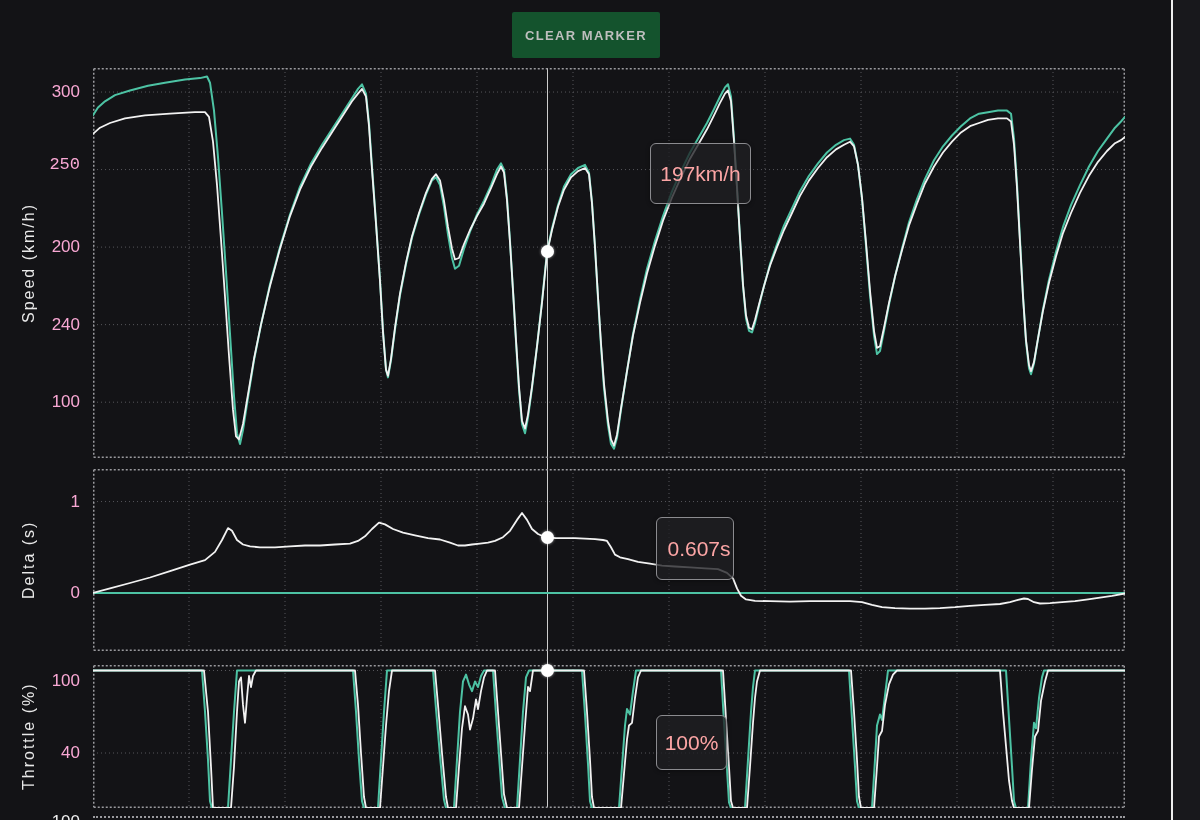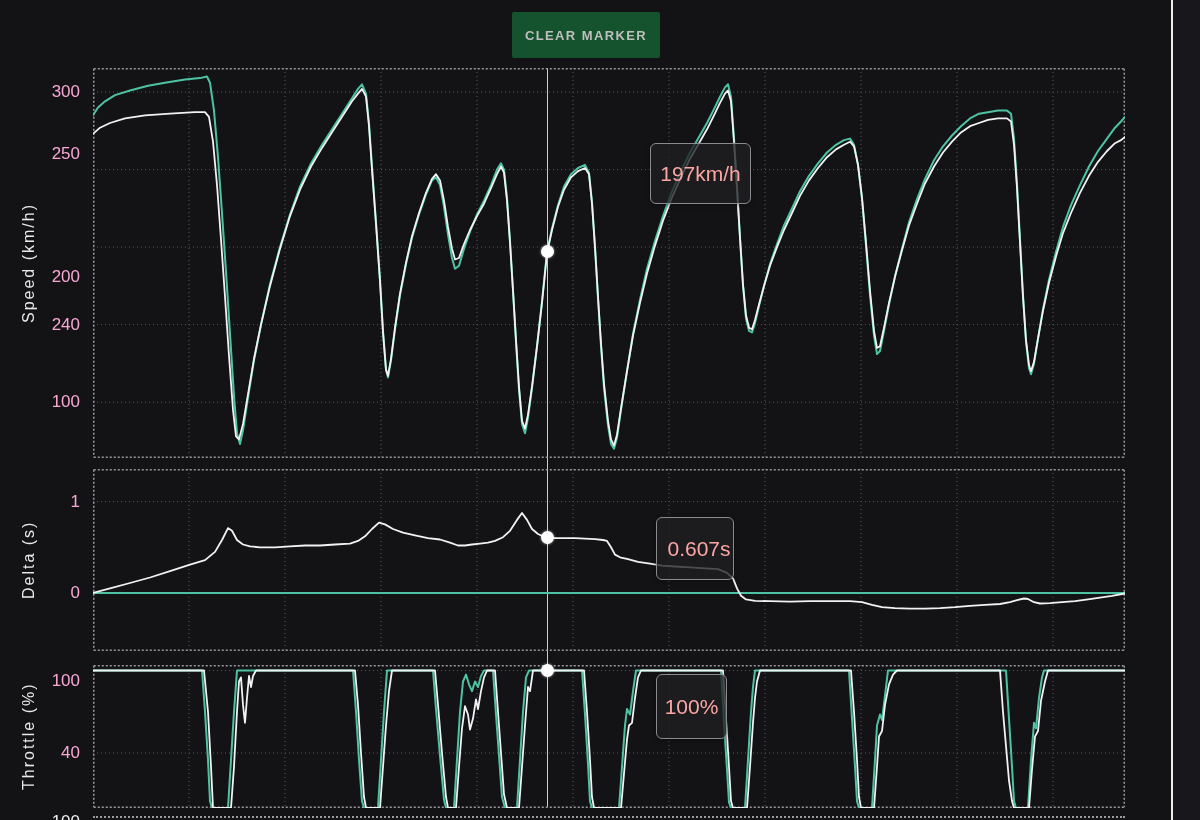--- a/index.html
+++ b/index.html
@@ -150,29 +150,29 @@
         <polyline points="0.0,5.5 111.0,5.5 115.0,46.8 118.0,101.8 120.0,143.0 138.0,143.0 141.0,101.8 144.0,46.8 146.0,16.5 148.0,12.4 150.0,39.9 152.0,57.8 154.0,33.0 156.0,11.0 158.0,22.0 160.0,11.0 163.0,5.5 262.0,5.5 265.0,39.9 268.0,88.0 271.0,132.0 273.0,143.0 287.0,143.0 290.0,101.8 293.0,60.5 296.0,26.1 299.0,5.5 342.0,5.5 345.0,39.9 349.0,88.0 353.0,132.0 355.0,143.0 363.0,143.0 366.0,101.8 369.0,63.3 372.0,41.2 375.0,49.5 377.0,64.6 380.0,53.6 383.0,34.4 385.0,44.0 388.0,26.1 391.0,12.4 394.0,5.5 402.0,5.5 405.0,46.8 408.0,88.0 411.0,129.3 414.0,143.0 426.0,143.0 429.0,101.8 432.0,60.5 435.0,22.0 437.0,26.1 440.0,5.5 491.0,5.5 494.0,46.8 497.0,94.9 499.0,132.0 501.0,143.0 528.0,143.0 531.0,108.6 534.0,74.3 536.0,60.5 539.0,57.8 542.0,33.0 545.0,12.4 548.0,5.5 630.0,5.5 633.0,53.6 636.0,101.8 638.0,136.1 640.0,143.0 654.0,143.0 657.0,101.8 660.0,57.8 662.0,33.0 664.0,16.5 667.0,5.5 758.0,5.5 761.0,46.8 764.0,94.9 766.0,132.0 768.0,143.0 781.0,143.0 784.0,101.8 786.0,71.5 789.0,66.0 792.0,39.9 796.0,19.3 800.0,9.6 804.0,5.5 907.0,5.5 910.0,46.8 913.0,81.1 916.0,115.5 919.0,136.1 921.0,143.0 936.0,143.0 939.0,104.5 942.0,71.5 945.0,66.0 948.0,35.8 952.0,16.5 955.0,5.5 1032.0,5.5" fill="none" stroke="#f2f2f2" stroke-width="1.8" stroke-linejoin="round" stroke-linecap="round"></polyline>
       </svg>
     </div>
 
   <div class="marker-dot" id="dot-0" style="left: 541px; top: 245.257px;"></div>
   <div class="marker-dot" id="dot-1" style="left: 541px; top: 531.002px;"></div>
   <div class="marker-dot" id="dot-2" style="left: 541px; top: 664px;"></div>
 
   <div class="tooltip" id="tt-0" style="left: 650px; top: 143px; width: 101px; height: 61px;">197km/h</div>
   <div class="tooltip" id="tt-1" style="left: 656px; top: 517px; width: 78px; height: 63px; padding-left: 8px;">0.607s</div>
-  <div class="tooltip" id="tt-2" style="left: 656px; top: 674px; width: 71px; height: 65px;">100%</div>
+  <div class="tooltip" id="tt-2" style="left: 656px; top: 715px; width: 71px; height: 55px;">100%</div>
 
   <div id="next-chart-border"></div>
   <div id="next-chart-tick">100</div>
 
   <div id="right-panel"></div>
   <div id="splitter"></div>
 <div class="ytick" style="top: 92.0358px;">300</div>
-    <div class="ytick" style="top: 154px;">250</div>
-    <div class="ytick" style="top: 247.105px; margin-top: 30px;">200</div>
+    <div class="ytick" style="top: 164px; font-family: Liberation Mono, monospace;">250</div>
+    <div class="ytick" style="top: 247.105px;">200</div>
     <div class="ytick" style="top: 324.64px;">240</div>
     <div class="ytick" style="top: 402.175px;">100</div>
     <div class="ytick" style="top: 501.559px;">1</div>
     <div class="ytick" style="top: 593.016px;">0</div>
     <div class="ytick" style="top: 681px;">100</div>
     <div class="ytick" style="top: 753px;">40</div>
   </div>
 
 </body></html>

